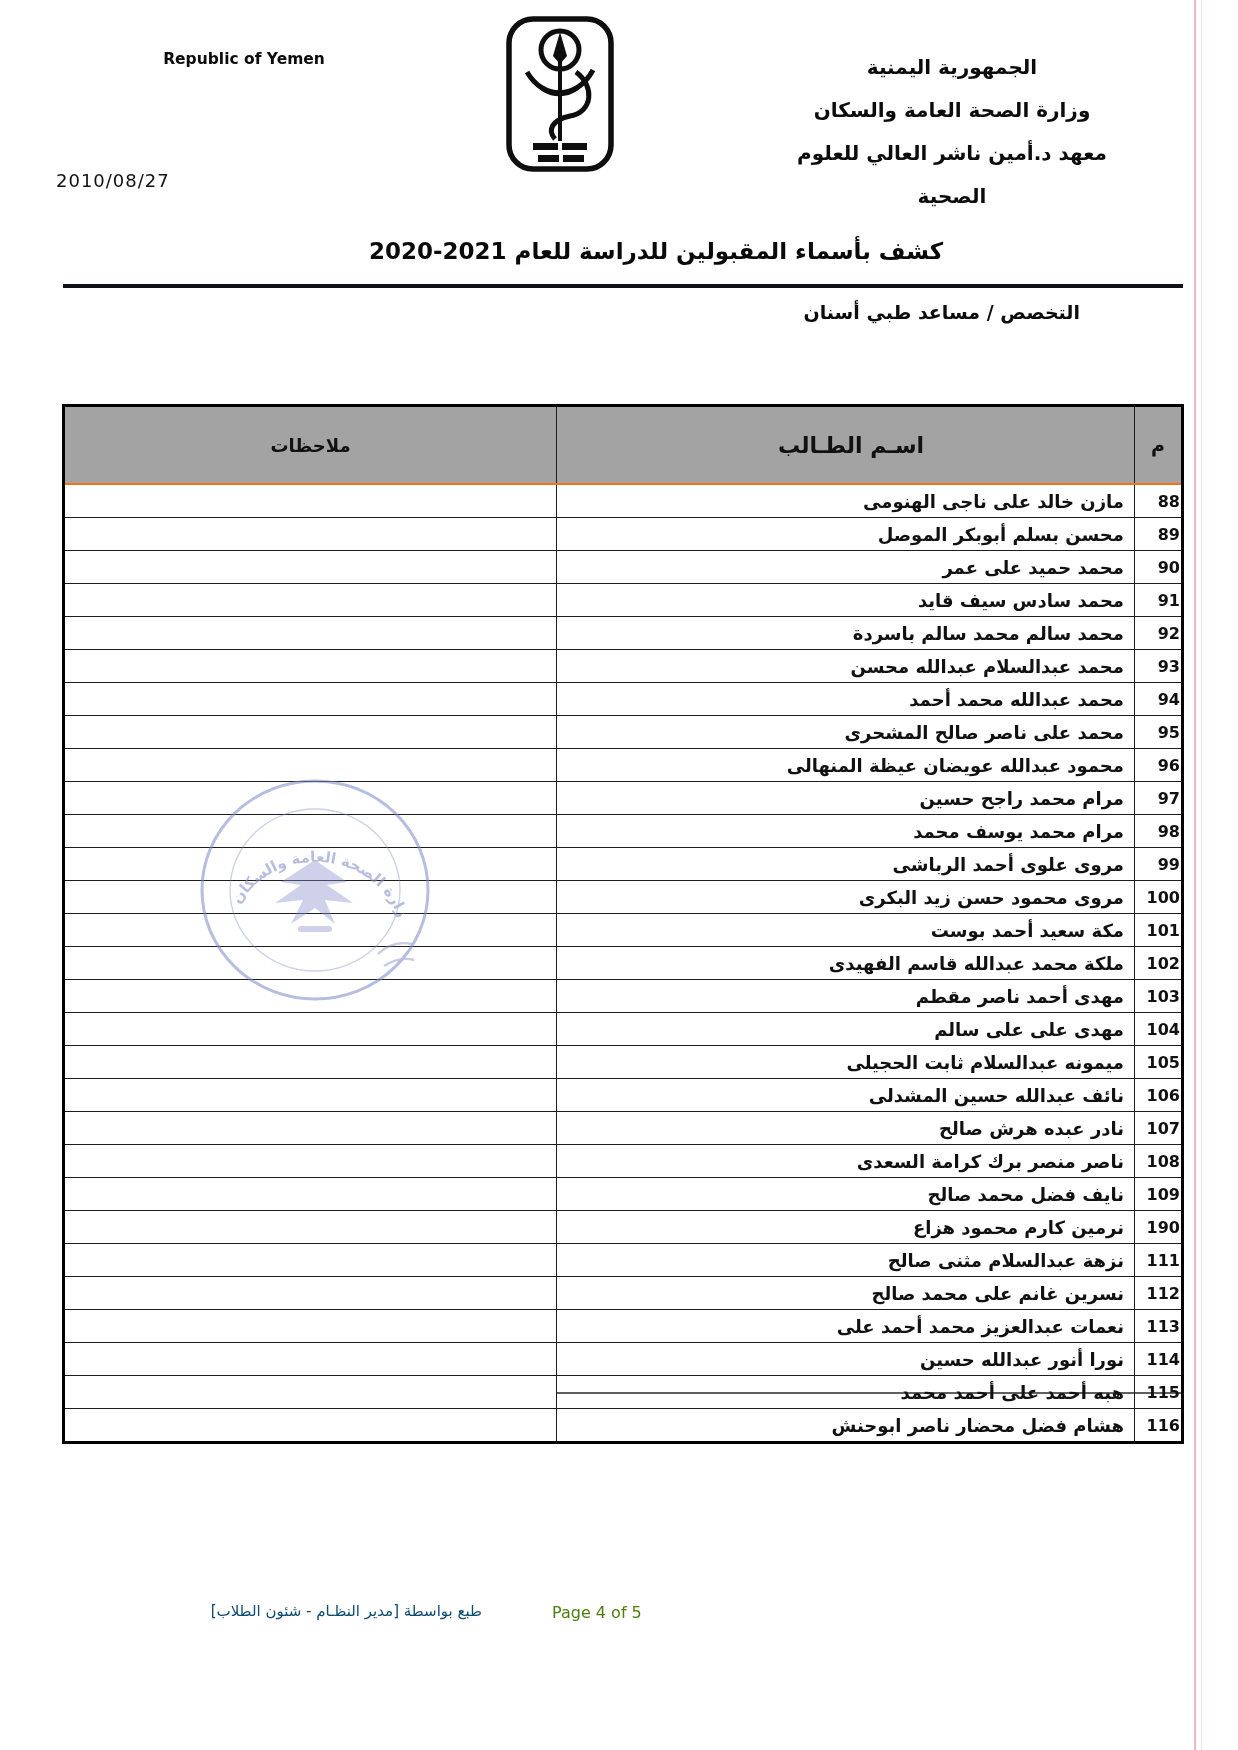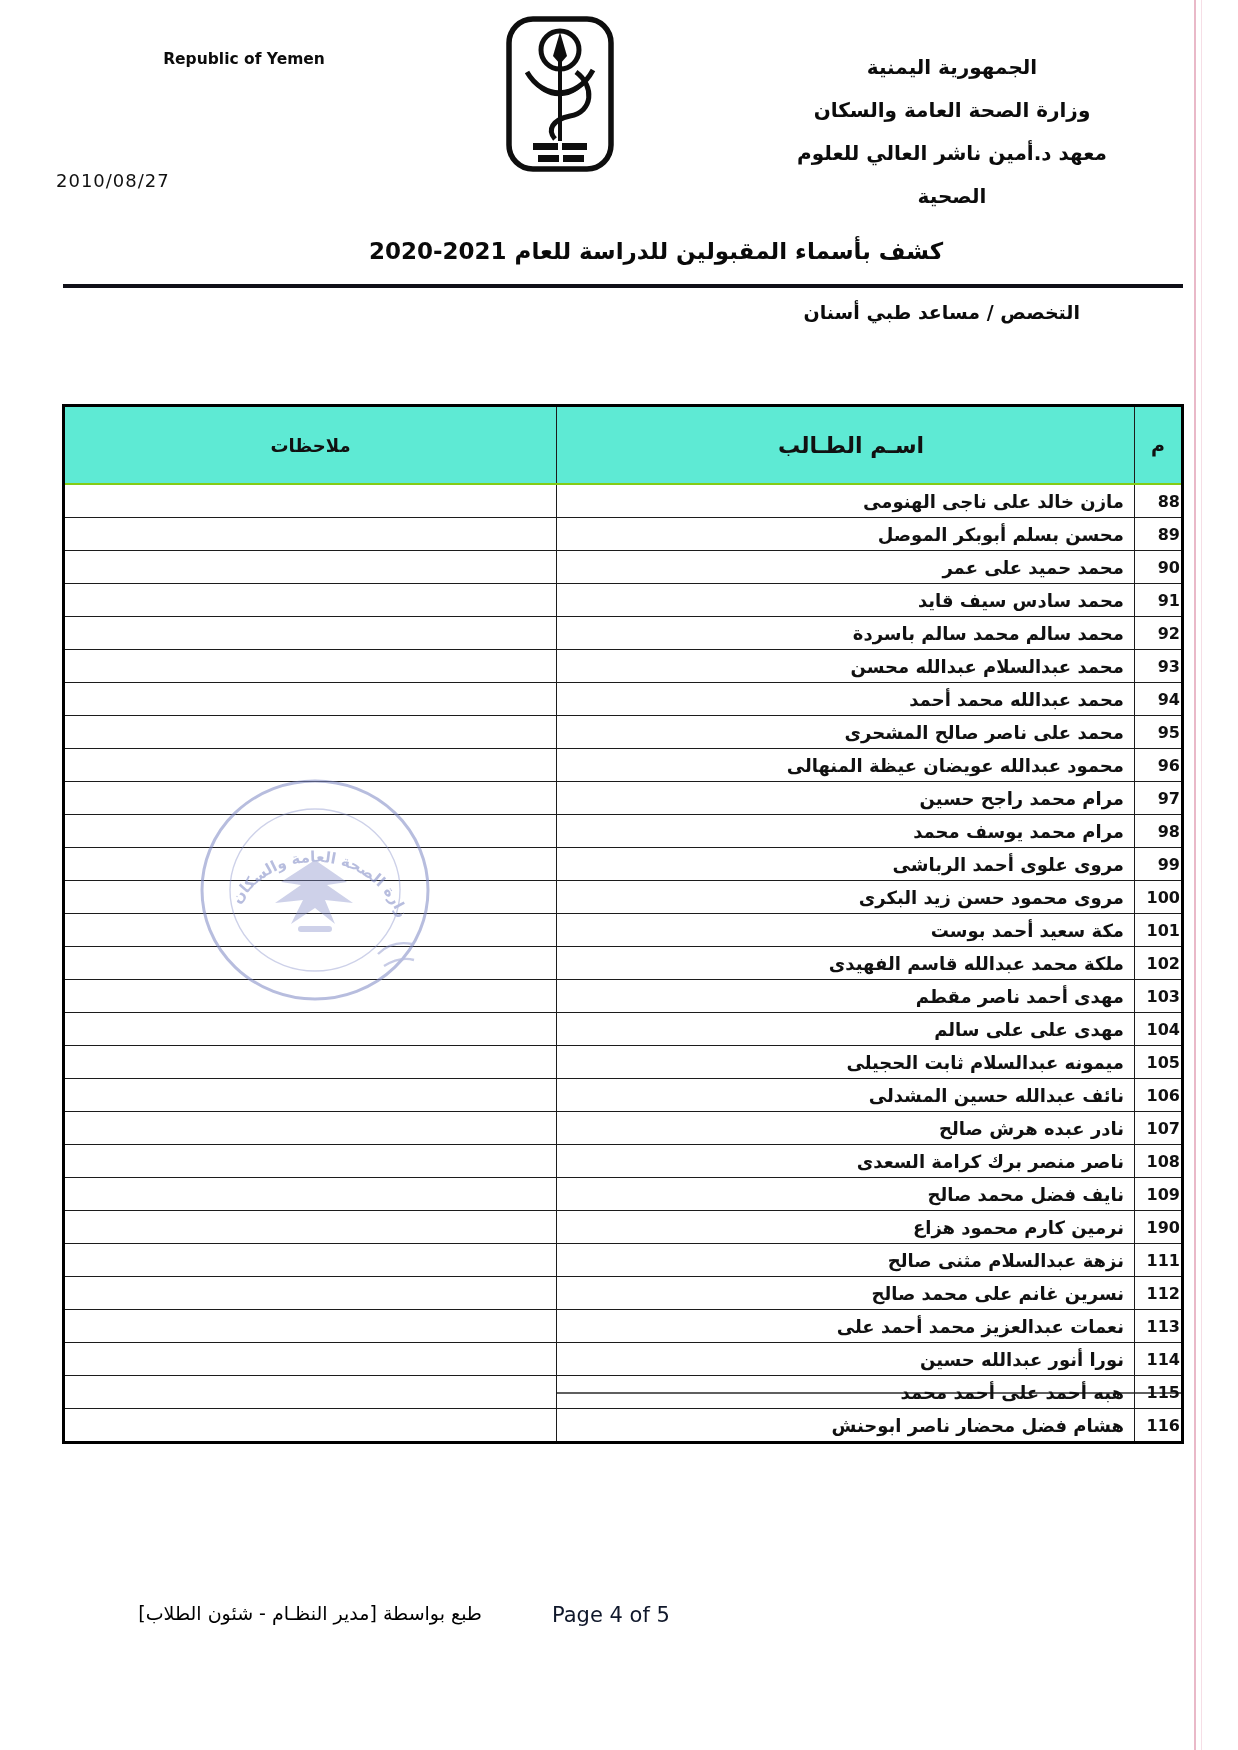--- a/index.html
+++ b/index.html
@@ -35,40 +35,40 @@
     direction:rtl;font-weight:bold;font-size:19px;color:#0c0c0c;
   }
   
   table.roster{
     position:absolute;left:62px;top:404px;width:1119px;
     border-collapse:collapse;direction:rtl;table-layout:fixed;
     z-index:1;
   }
   table.roster th,table.roster td{border:1px solid #1c1c1c;overflow:hidden;white-space:nowrap;}
   table.roster{border:3px solid #000;}
-  table.roster thead th{height:74px;border-bottom:2px solid #84cc16;background:#5eead4;}
+  table.roster thead th{height:74px;border-bottom:2px solid #f97316;background:#a3a3a3;}
   th.h-num{font-size:19px;font-weight:bold;}
   th.h-name{font-size:22px;font-weight:bold;padding-left:12px;}
   th.h-notes{font-size:18px;font-weight:bold;}
   table.roster td{height:30px;}
   td.col-num{text-align:center;font-weight:bold;font-size:16px;border-left:2px solid #1c1c1c;padding-left:24px;}
   td.col-name{text-align:right;font-weight:bold;font-size:18px;padding:0 10px 0 0;}
   td.col-notes{background:#fff;}
   .bottom-echo{position:absolute;left:88px;top:1392px;width:1096px;height:2px;background:#2a2a2a;opacity:.75;}
   
   .stamp{
     position:absolute;left:170px;top:768px;width:290px;height:242px;
     z-index:2;pointer-events:none;opacity:.55;filter:blur(.5px);
   }
   
   .printed-by{
     position:absolute;left:128px;top:1602px;width:354px;
-    direction:rtl;font-size:19px;color:#000000;
-  }
-  .page-num{position:absolute;left:552px;top:1603px;font-size:21px;color:#0f172a;}
+    direction:rtl;font-size:15px;color:#0c4a6e;
+  }
+  .page-num{position:absolute;left:552px;top:1603px;font-size:16px;color:#4d7c0f;}
   
   .pink-line-1{position:absolute;left:1194px;top:0;width:2px;height:1750px;background:rgba(211,116,146,.5);}
   .pink-line-2{position:absolute;left:1201px;top:0;width:1px;height:1750px;background:rgba(230,160,182,.35);}
 </style>
 </head>
 <body>
 
 <div class="page">
 
   <div class="en-head">

